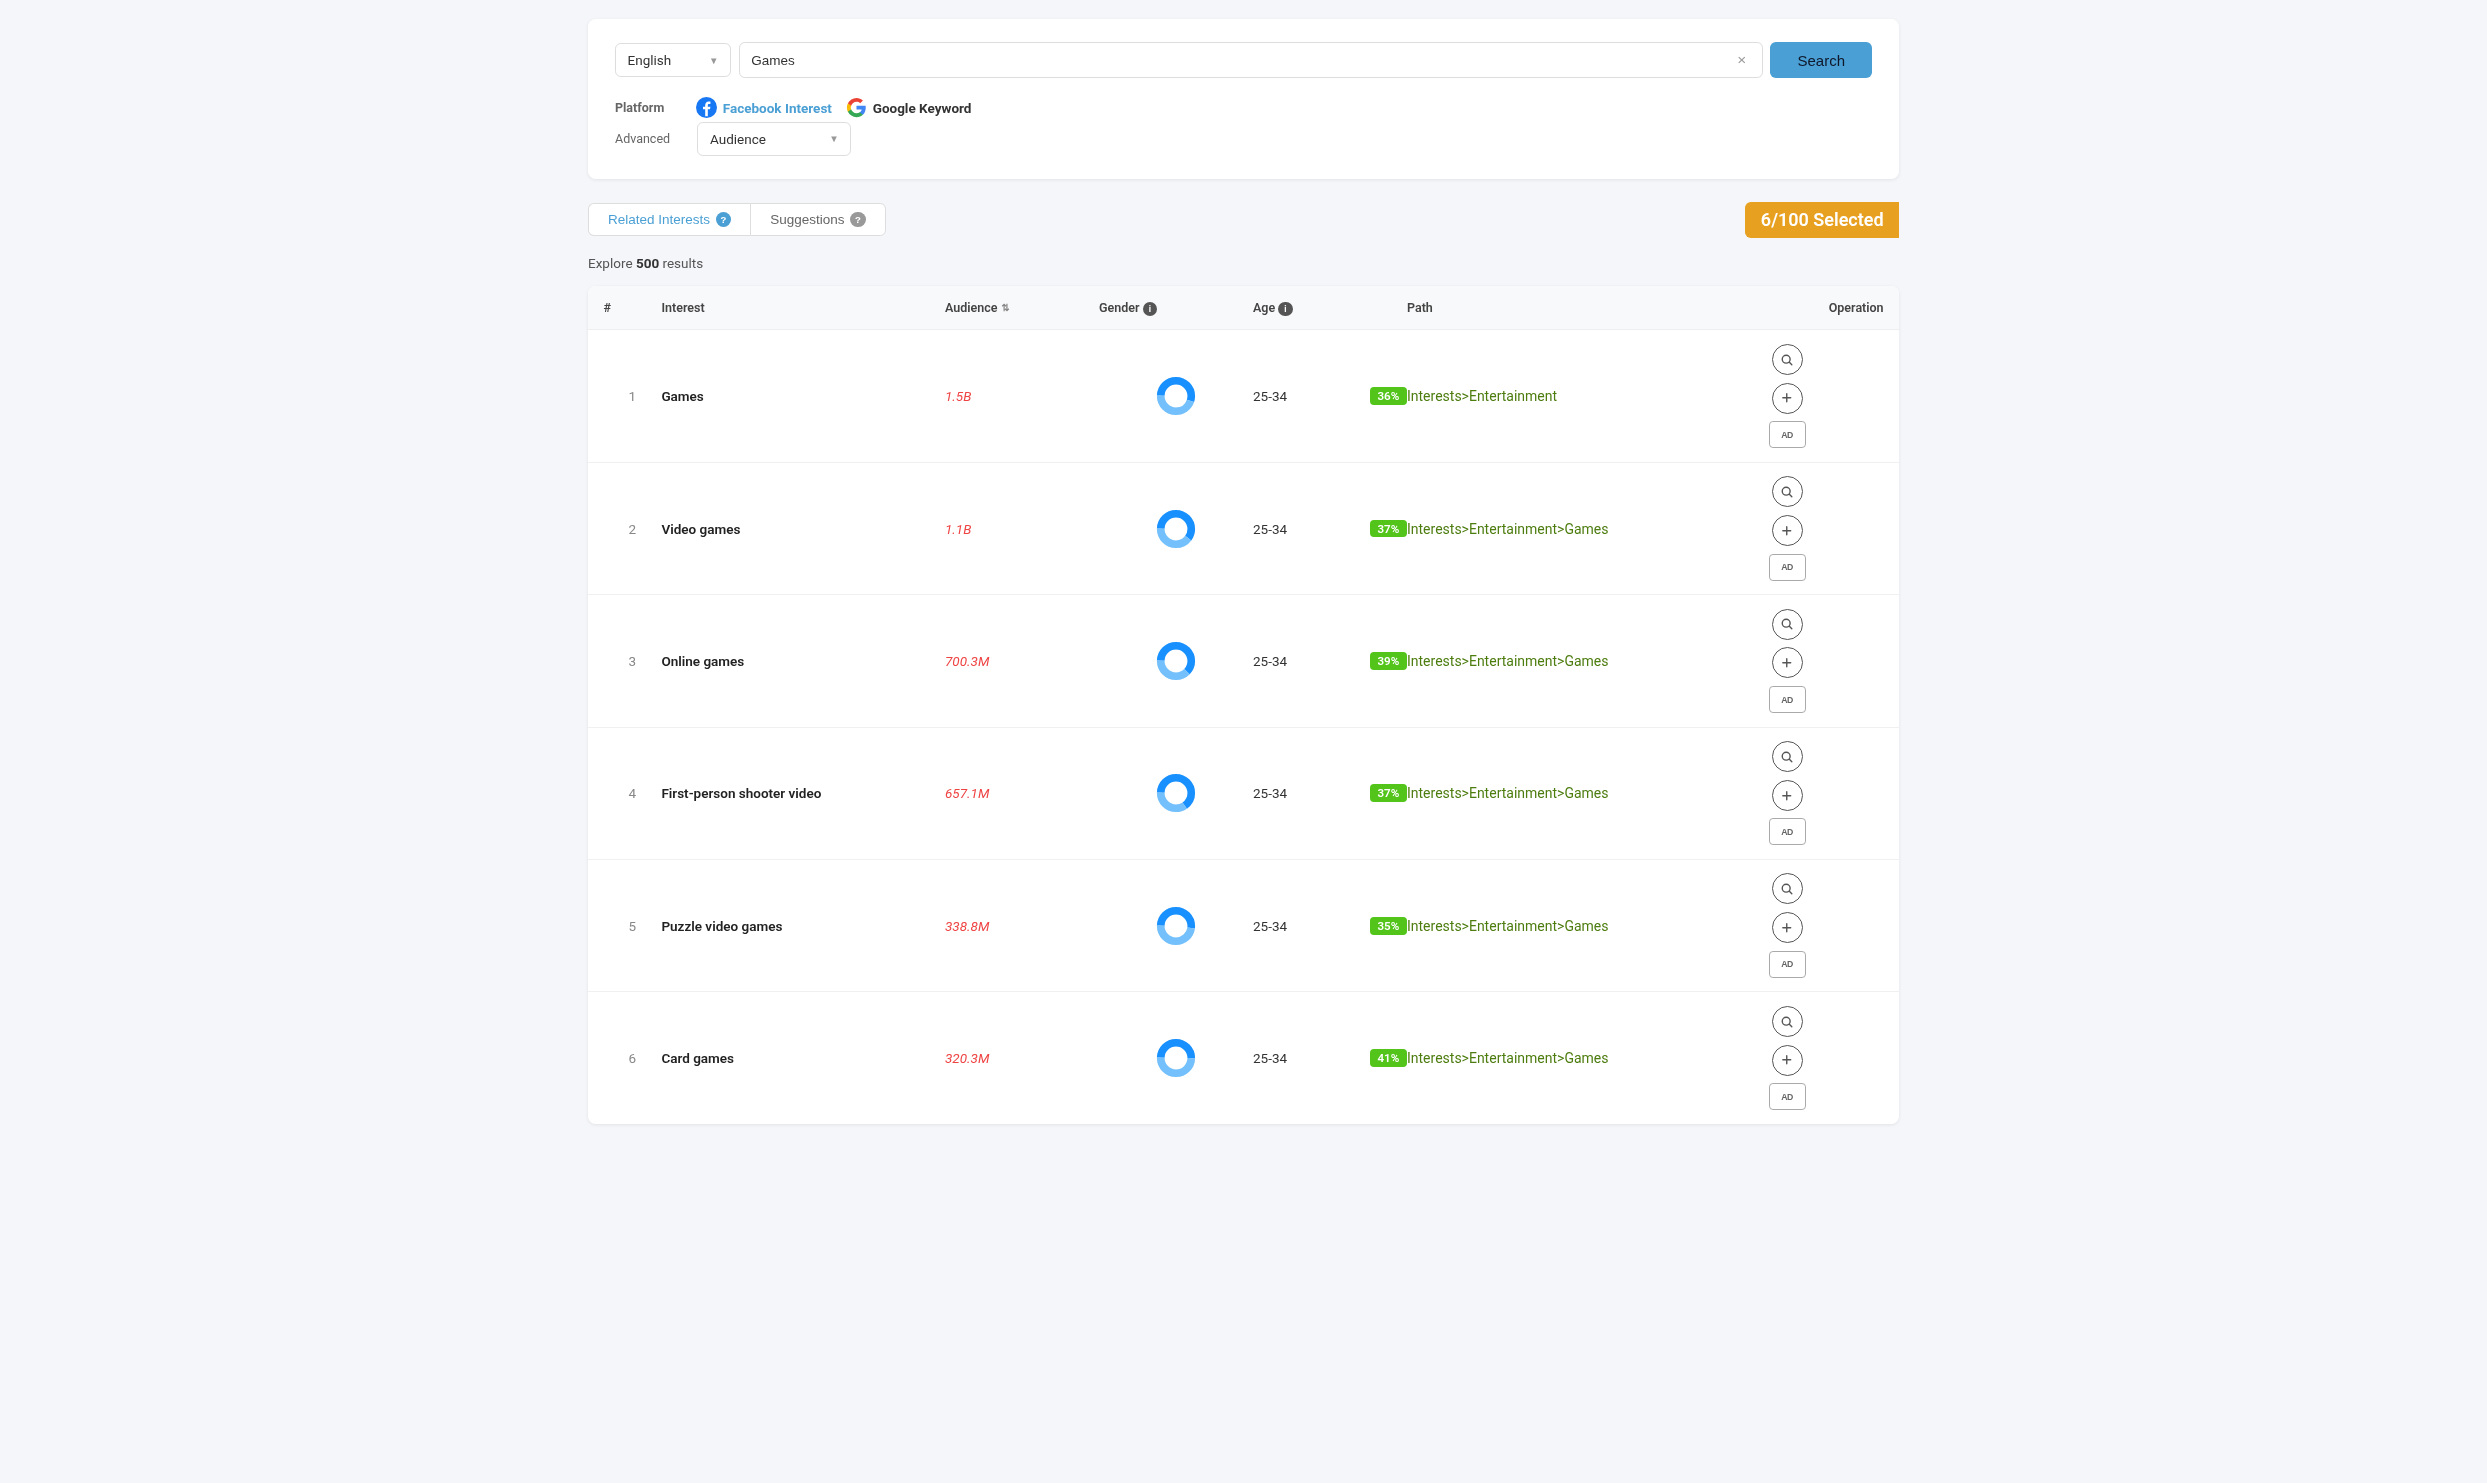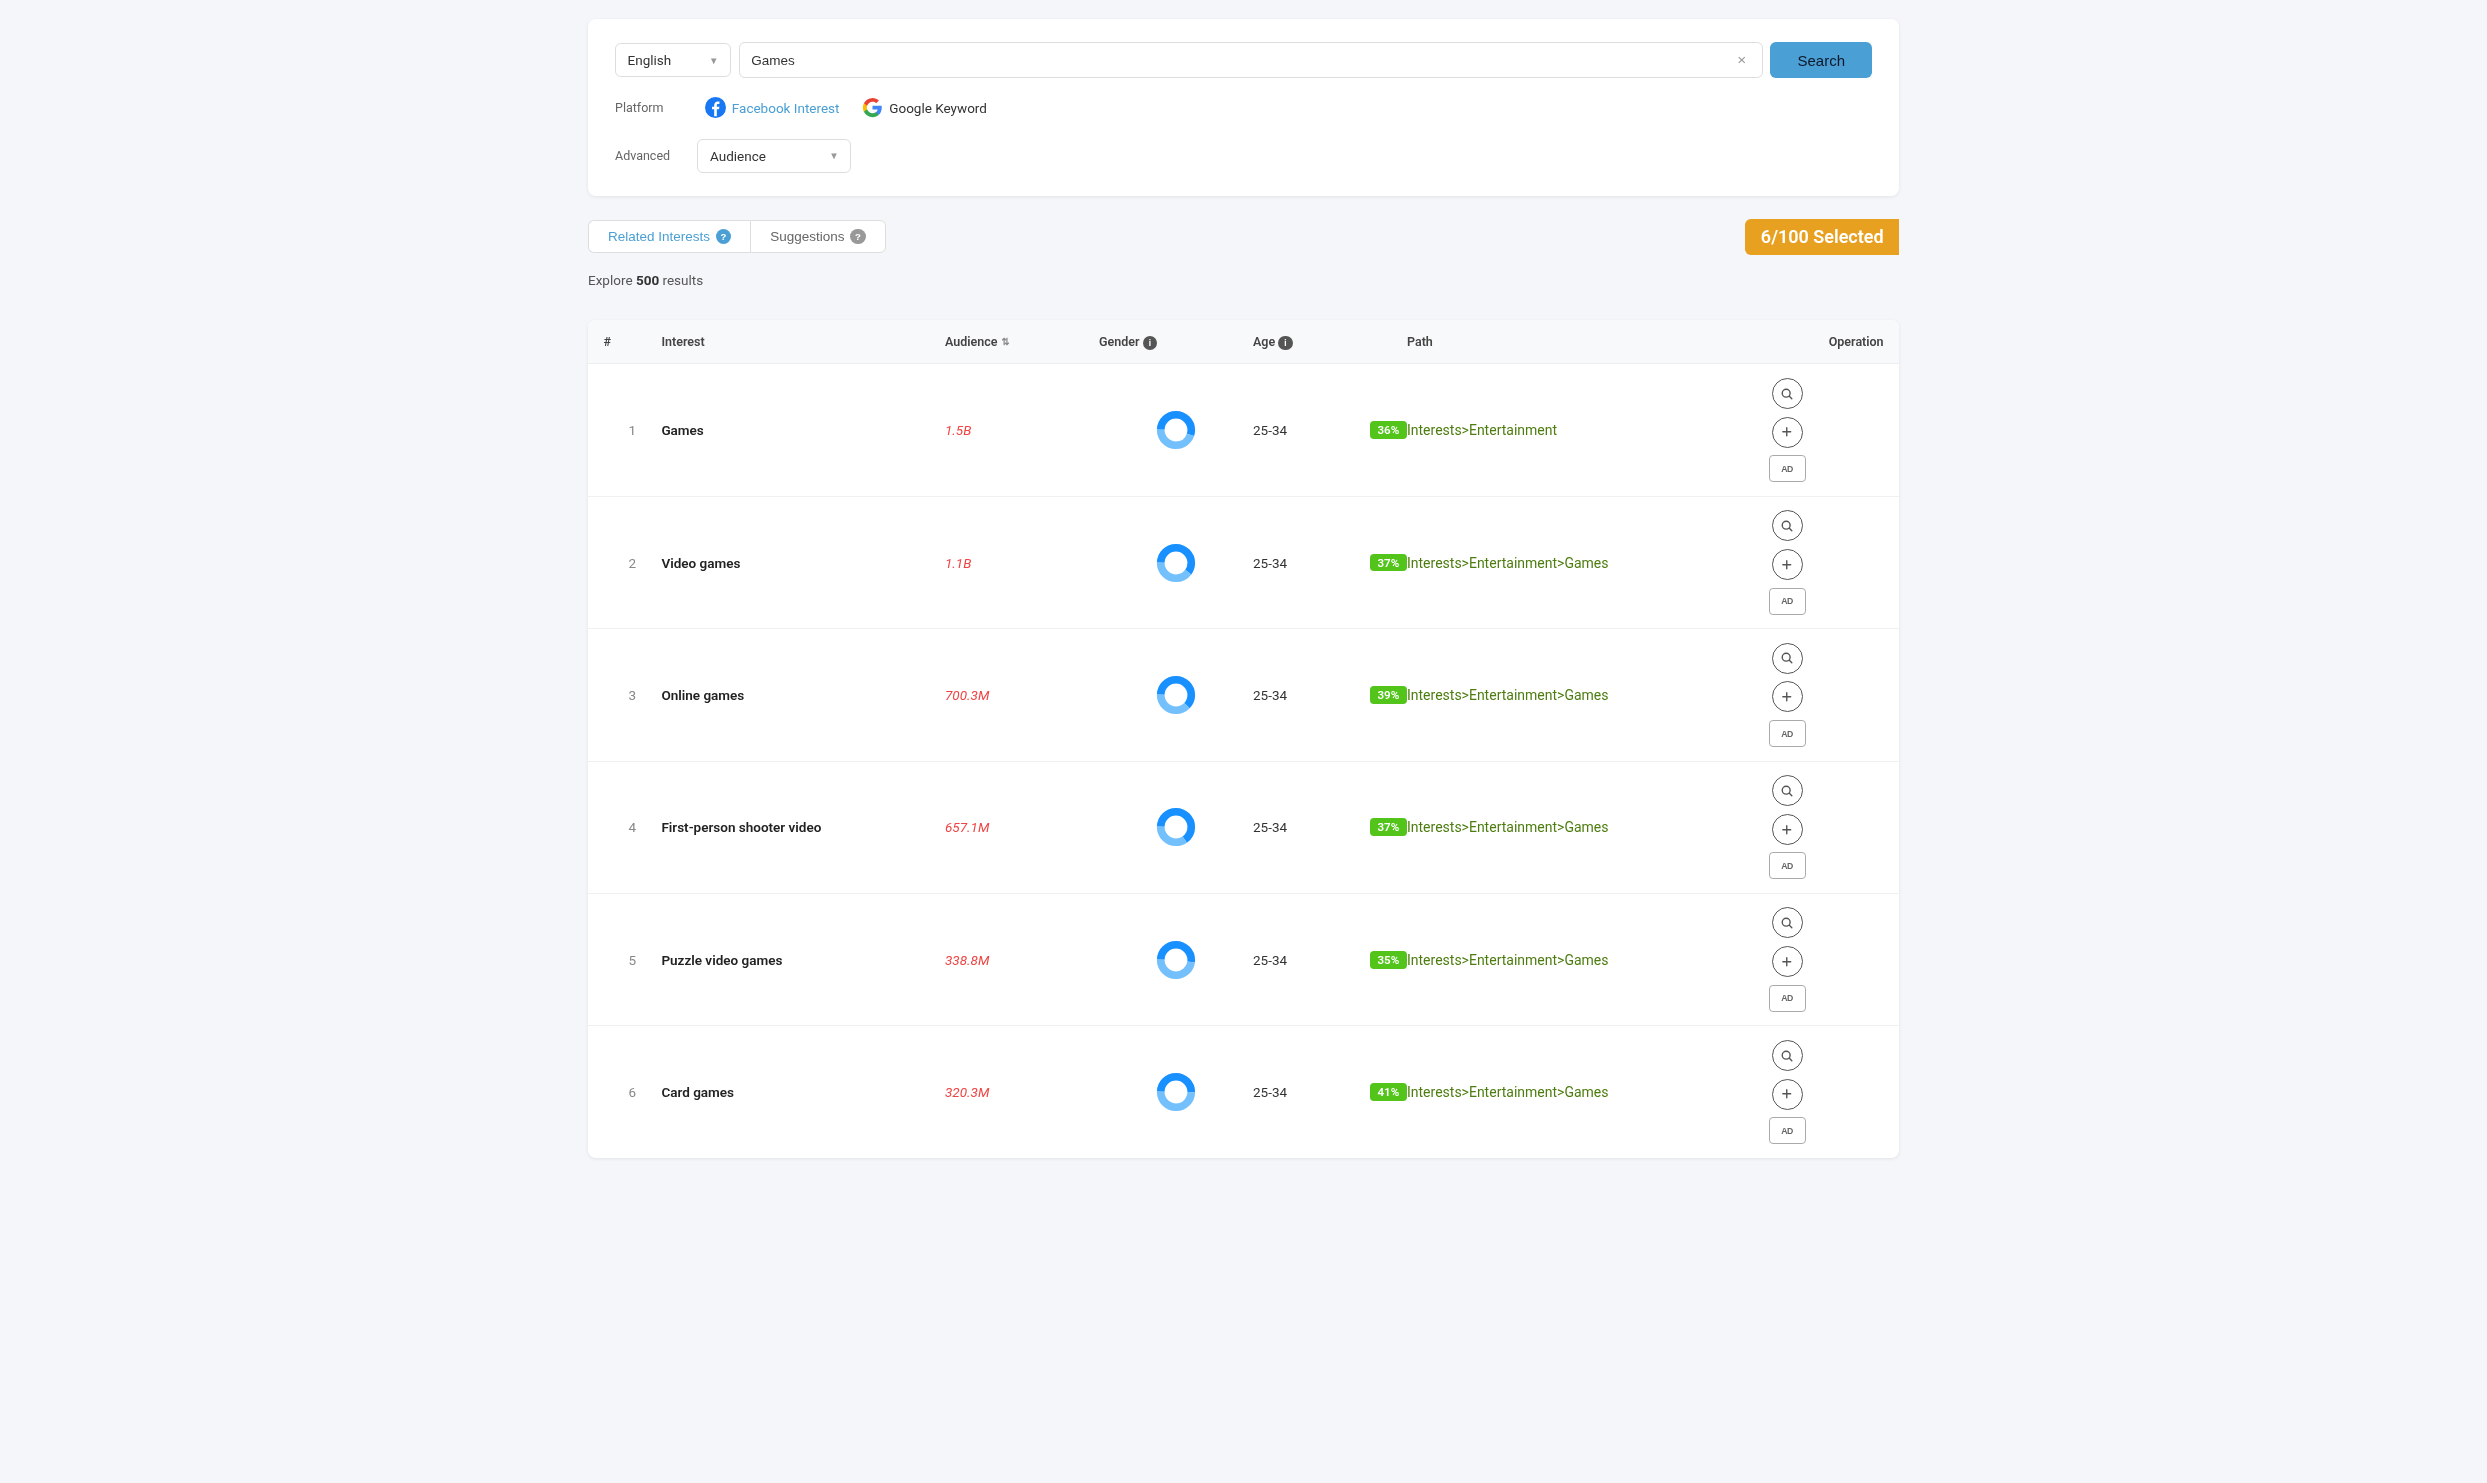--- a/index.html
+++ b/index.html
@@ -81,22 +81,23 @@
       padding: 9.6px 27px;
       font-size: 15px;
       cursor: pointer;
       font-weight: 500;
     }
 
     
     .platform-row {
       display: flex;
       align-items: center;
-      gap: 23px;
-      margin-bottom: 21px;
+      gap: 14px;
+      margin-bottom: 4px;
+      font-weight: bold;
     }
     .platform-label {
       color: #666;
       font-size: 12.5px;
       min-width: 67px;
     }
     .platform-option {
       display: flex;
       align-items: center;
       gap: 5.8px;
@@ -199,21 +200,21 @@
       border-radius: 5.8px 0 0 5.8px;
       padding: 7.7px 15.4px;
       font-size: 18px;
       font-weight: 600;
     }
 
     
     .explore-text {
       font-size: 13.5px;
       color: #555;
-      margin-bottom: 32px;
+      margin-bottom: 15px;
     }
     .explore-text strong { color: #333; }
 
     
     .results-table {
       background: #fff;
       border-radius: 7.7px;
       box-shadow: 0 1px 3.9px rgba(0,0,0,0.08);
       overflow: hidden;
     }

